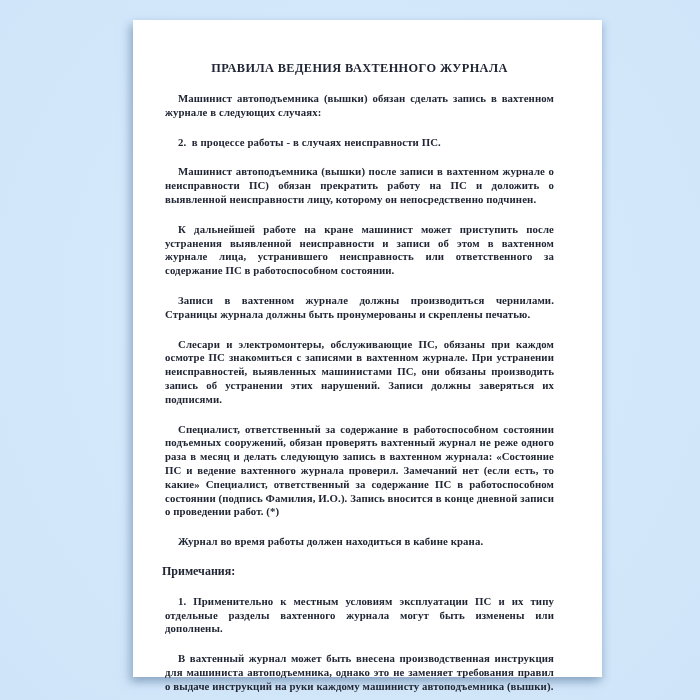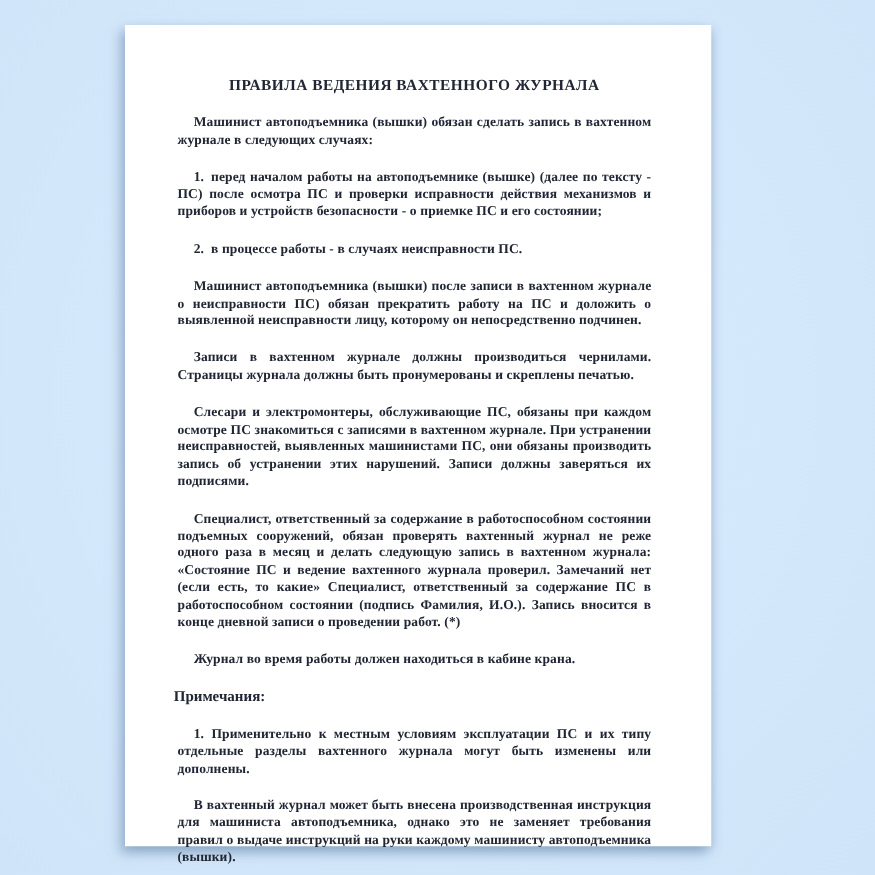--- a/index.html
+++ b/index.html
@@ -15,25 +15,25 @@
     font-family: "Liberation Serif", "DejaVu Serif", serif;
   }
   .canvas {
     position: relative;
     width: 700px; height: 700px;
     background: radial-gradient(ellipse at 50% 45%, #d9ecfd 0%, var(--bg) 55%, #cfe4f8 100%);
     overflow: hidden;
   }
   .paper {
     position: absolute;
-    left: 100px; top: 20px;
+    left: 133px; top: 20px;
     width: 469px; height: 657px;
     background: var(--paper);
     box-shadow: -4px 5px 9px var(--shadow), 2px 3px 7px rgba(110,140,175,0.35);
-    padding: 41px 32px 0 26px;
+    padding: 41px 32px 0 16px;
     color: var(--ink);
   }
   .doc-title {
     margin: 0 0 17px 0;
     text-align: center;
     font-size: 12.3px;
     font-weight: bold;
     letter-spacing: 0.4px;
     line-height: 14px;
     white-space: nowrap;
@@ -56,23 +56,23 @@
   }
 </style>
 </head>
 <body>
 
 <div class="canvas">
   <div class="paper">
     <h1 class="doc-title">ПРАВИЛА ВЕДЕНИЯ ВАХТЕННОГО ЖУРНАЛА</h1>
     <div>
         <p class="para">Машинист автоподъемника (вышки) обязан сделать запись в вахтенном журнале в следующих случаях:</p>
-        <p class="para">1. перед началом работы на автоподъемнике (вышке) (далее по тексту - ПС) после осмотра ПС и проверки исправности действия механизмов и приборов и устройств безопасности - о приемке ПС и его состоянии;</p>
         <p class="para">2. в процессе работы - в случаях неисправности ПС.</p>
         <p class="para">Машинист автоподъемника (вышки) после записи в вахтенном журнале о неисправности ПС) обязан прекратить работу на ПС и доложить о выявленной неисправности лицу, которому он непосредственно подчинен.</p>
+        <p class="para">К дальнейшей работе на кране машинист может приступить после устранения выявленной неисправности и записи об этом в вахтенном журнале лица, устранившего неисправность или ответственного за содержание ПС в работоспособном состоянии.</p>
         <p class="para">Записи в вахтенном журнале должны производиться чернилами. Страницы журнала должны быть пронумерованы и скреплены печатью.</p>
         <p class="para">Слесари и электромонтеры, обслуживающие ПС, обязаны при каждом осмотре ПС знакомиться с записями в вахтенном журнале. При устранении неисправностей, выявленных машинистами ПС, они обязаны производить запись об устранении этих нарушений. Записи должны заверяться их подписями.</p>
         <p class="para">Специалист, ответственный за содержание в работоспособном состоянии подъемных сооружений, обязан проверять вахтенный журнал не реже одного раза в месяц и делать следующую запись в вахтенном журнала: «Состояние ПС и ведение вахтенного журнала проверил. Замечаний нет (если есть, то какие» Специалист, ответственный за содержание ПС в работоспособном состоянии (подпись Фамилия, И.О.). Запись вносится в конце дневной записи о проведении работ. (*)</p>
         <p class="para">Журнал во время работы должен находиться в кабине крана.</p>
       </div>
     <p class="notes-heading">Примечания:</p>
     <div>
         <p class="para">1. Применительно к местным условиям эксплуатации ПС и их типу отдельные разделы вахтенного журнала могут быть изменены или дополнены.</p>
         <p class="para">В вахтенный журнал может быть внесена производственная инструкция для машиниста автоподъемника, однако это не заменяет требования правил о выдаче инструкций на руки каждому машинисту автоподъемника (вышки).</p>
       </div>

